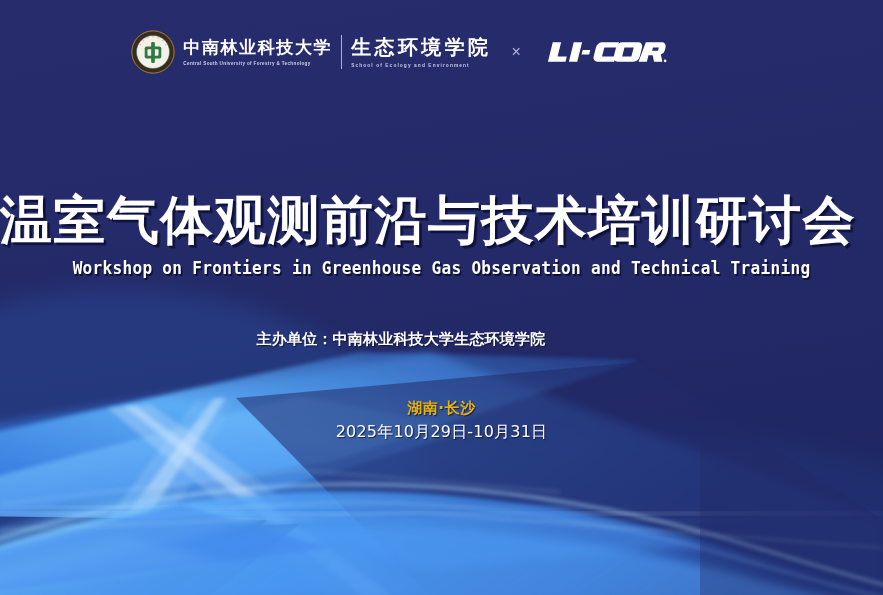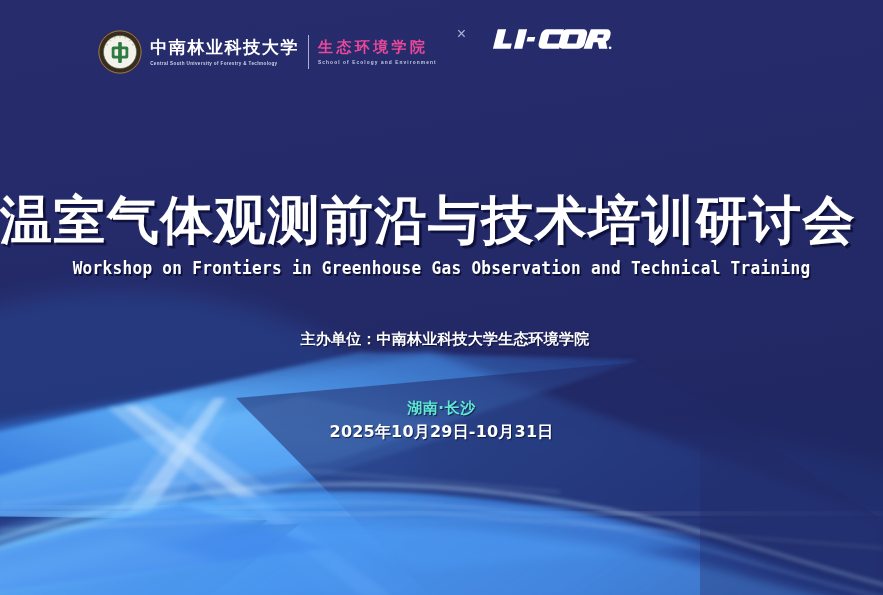--- a/index.html
+++ b/index.html
@@ -28,23 +28,25 @@
   }
 
   
   #logo-bar {
     position: absolute;
     top: 26px;
     left: 0;
     width: 709px;
     height: 52px;
     display: flex;
+    align-items: center;
     justify-content: center;
     gap: 0px;
     z-index: 5;
+    padding-left: 44px;
   }
   .logo-group {
     display: flex;
     align-items: center;
   }
   #univ-seal {
     width: 46px;
     height: 46px;
     flex: none;
     margin-right: 7px;
@@ -82,22 +84,22 @@
     margin: 0 9px;
     flex: none;
   }
   .school-names {
     display: flex;
     flex-direction: column;
     justify-content: center;
     padding-top: 1px;
   }
   .school-cn {
-    color: #ec4899;
-    font-size: 15px;
+    color: #ffffff;
+    font-size: 20px;
     font-weight: 700;
     letter-spacing: 3.4px;
     line-height: 1.05;
     white-space: nowrap;
     font-family: Liberation Sans, sans-serif;
   }
   .school-en {
     color: #c6cce3;
     font-size: 4.8px;
     font-weight: 600;
@@ -163,21 +165,20 @@
   }
 
   
   #organizers {
     position: absolute;
     top: 327px;
     left: 0;
     width: 802px;
     text-align: center;
     z-index: 5;
-    padding-left: 44px;
   }
   .org-line {
     color: #ffffff;
     font-size: 15px;
     font-weight: 700;
     letter-spacing: 0.2px;
     line-height: 25px;
     white-space: nowrap;
     font-family: "DejaVu Sans", "Liberation Sans", sans-serif;
     text-shadow: 1px 1px 1px rgba(10,14,50,0.75);
@@ -186,33 +187,33 @@
   
   #venue-block {
     position: absolute;
     top: 396px;
     left: 0;
     width: 883px;
     text-align: center;
     z-index: 5;
   }
   #venue-city {
-    color: #5eead4;
+    color: #eab308;
     font-size: 15px;
     font-weight: 700;
     letter-spacing: 0.6px;
     line-height: 24px;
     white-space: nowrap;
     font-family: "DejaVu Sans", "Liberation Sans", sans-serif;
     text-shadow: 1px 1px 1px rgba(10,14,50,0.75);
   }
   #venue-date {
     color: #ffffff;
     font-size: 16px;
-    font-weight: 700;
+    font-weight: 400;
     letter-spacing: 0.2px;
     line-height: 24px;
     white-space: nowrap;
     font-family: "DejaVu Sans", "Liberation Sans", sans-serif;
     text-shadow: 1px 1px 1px rgba(10,14,50,0.75);
   }
 </style>
 </head>
 <body>
 

